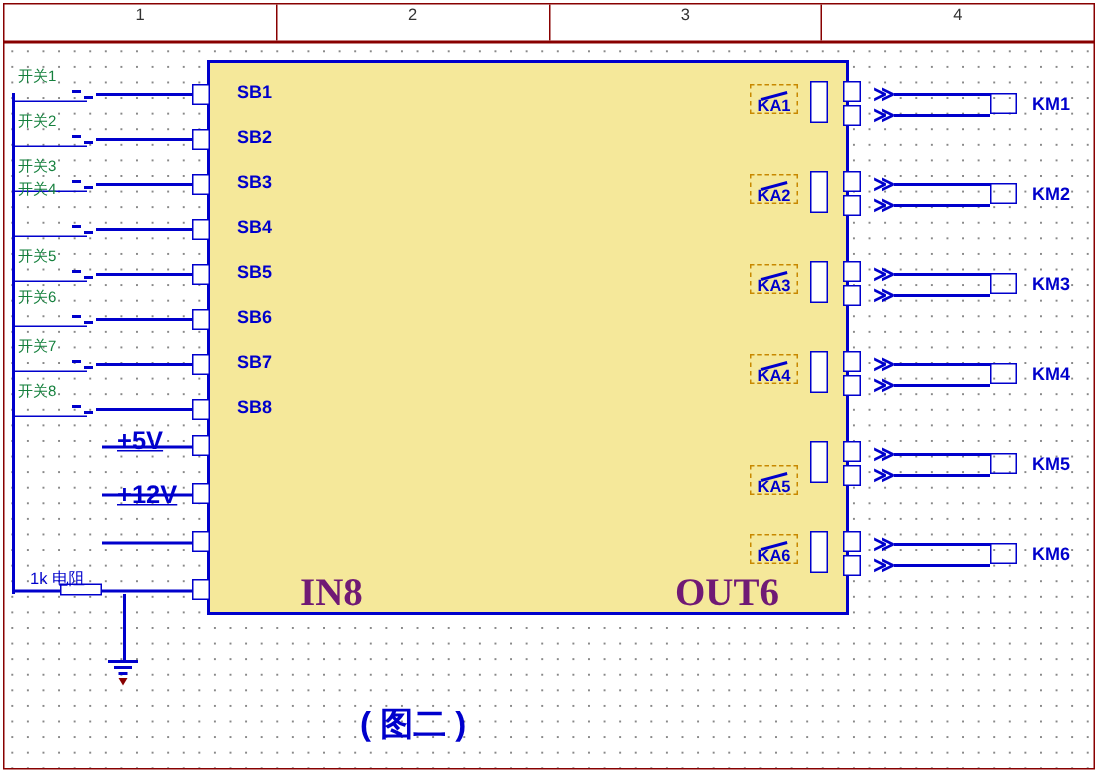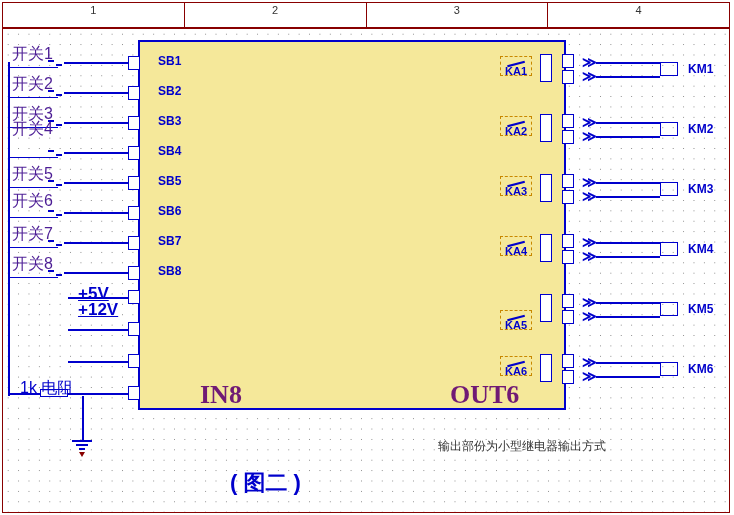--- a/index.html
+++ b/index.html
@@ -10,43 +10,43 @@
 .dotgrid{position:absolute;left:2px;top:28px;width:728px;height:485px;background-image:radial-gradient(circle,#888 0.5px,transparent 0.5px);background-size:10.4px 10.4px;border:1px solid #800}
 .chip{position:absolute;left:138px;top:40px;width:428px;height:370px;background:#F5E89A;border:2px solid #0000CC}
 .chip-label{position:absolute;font-size:26px;font-weight:bold;color:#701a75;font-family:'Times New Roman',serif}
 .chip-in{left:200px;top:380px}
 .chip-out{left:450px;top:380px}
 .port-in,.port-out{position:absolute;width:12px;height:14px;border:1.5px solid #0000CC;background:#fff}
 .port-in{left:128px}
 .port-out{left:562px}
 .sb-label{position:absolute;font-size:12px;font-weight:bold;color:#0000CC;left:158px}
 .sw-box{position:absolute;left:10px;width:48px;height:14px;border-bottom:1.5px solid #0000CC}
-.sw-label{position:absolute;font-size:16px;color:#4c1d95;left:12px}
+.sw-label{position:absolute;font-size:10px;color:#15803d;left:12px}
 .sw-mark{position:absolute;width:16px;height:6px;left:48px}
 .sw-mark::before{content:"";position:absolute;width:6px;height:1.5px;background:#0000CC;left:0;top:2px}
 .sw-mark::after{content:"";position:absolute;width:6px;height:1.5px;background:#0000CC;left:8px;top:6px}
 .wire-h{position:absolute;height:1.5px;background:#0000CC}
 .wire-v{position:absolute;width:1.5px;background:#0000CC}
 .pwr-label{position:absolute;font-size:17px;color:#0000CC;font-weight:bold;text-decoration:underline}
-.res-label{position:absolute;font-size:16px;color:#0000CC}
+.res-label{position:absolute;font-size:11px;color:#0000CC}
 .res-box{position:absolute;width:28px;height:8px;border:1.5px solid #0000CC;background:#fff}
 .gnd{position:absolute;left:82px;top:440px}
 .gnd-line1{position:absolute;width:20px;height:1.5px;background:#0000CC;left:-10px;top:0}
 .gnd-line2{position:absolute;width:12px;height:1.5px;background:#0000CC;left:-6px;top:4px}
 .gnd-line3{position:absolute;width:6px;height:1.5px;background:#0000CC;left:-3px;top:8px}
 .gnd-arrow{position:absolute;width:0;height:0;border-left:3px solid transparent;border-right:3px solid transparent;border-top:5px solid #880000;left:-3px;top:12px}
 .relay{position:absolute;width:32px;height:20px;border:1px dashed #C88800;left:500px}
 .relay-sym{position:absolute;width:18px;height:1.5px;background:#0000CC;left:6px;top:6px;transform:rotate(-15deg)}
 .relay-label{position:absolute;font-size:11px;font-weight:bold;color:#0000CC;left:4px;top:8px}
 .out-conn{position:absolute;left:540px;width:12px;height:28px;border:1.5px solid #0000CC;background:#fff}
 .arrow2{position:absolute;left:582px;font-size:14px;color:#0000CC;letter-spacing:-4px;font-weight:bold}
 .km-box{position:absolute;left:660px;width:18px;height:14px;border:1.5px solid #0000CC}
 .km-label{position:absolute;left:688px;font-size:12px;font-weight:bold;color:#0000CC}
 .note{position:absolute;left:438px;top:438px;font-size:12px;color:#333;line-height:16px}
-.figlabel{position:absolute;left:230px;top:468px;font-size:22px;font-weight:bold;color:#0000CC;font-family:'SimHei',sans-serif}
+.figlabel{position:absolute;left:240px;top:468px;font-size:22px;font-weight:bold;color:#0000CC;font-family:'SimHei',sans-serif}
 </style>
 </head>
 <body>
 
 <div class="frame">
   <div class="frame-cell">1</div>
   <div class="frame-cell">2</div>
   <div class="frame-cell">3</div>
   <div class="frame-cell">4</div>
 </div>
@@ -106,21 +106,21 @@
      <div class="wire-h" style="left:64px;top:272px;width:64px"></div>
      <div class="port-in" style="top:266px"></div>
      <div class="sb-label" style="top:264px">SB8</div>
   </div>
 <div id="extras">
     <div class="port-in" style="top:290px"></div>
      <div class="wire-h" style="left:68px;top:297px;width:60px"></div>
     <div class="pwr-label" style="left:78px;top:284px">+5V</div>
     <div class="port-in" style="top:322px"></div>
      <div class="wire-h" style="left:68px;top:329px;width:60px"></div>
-    <div class="pwr-label" style="left:78px;top:300px">+12V</div>
+    <div class="pwr-label" style="left:78px;top:320px">+12V</div>
     <div class="port-in" style="top:354px"></div>
      <div class="wire-h" style="left:68px;top:361px;width:60px"></div>
     <div class="port-in" style="top:386px"></div>
      <div class="wire-h" style="left:68px;top:393px;width:60px"></div>
     <div class="res-box" style="left:40px;top:389px"></div>
        <div class="res-label" style="left:20px;top:378px">1k 电阻</div>
        <div class="wire-h" style="left:8px;top:393px;width:32px"></div>
     <div class="wire-v" style="left:8px;top:62px;height:334px"></div>
   </div>
 <div id="outputs">
@@ -206,16 +206,15 @@
 
 <div class="gnd">
   <div class="gnd-line1"></div>
     <div class="gnd-line2"></div>
     <div class="gnd-line3"></div>
     <div class="gnd-arrow"></div>
 </div>
 <div class="wire-v" style="left:82px;top:396px;height:44px"></div>
 
 <div class="note">
-  <div>输出部份为小型继电器输出方式</div>
 </div>
 
 <div class="figlabel">( 图二 )</div>
 
 </body></html>

